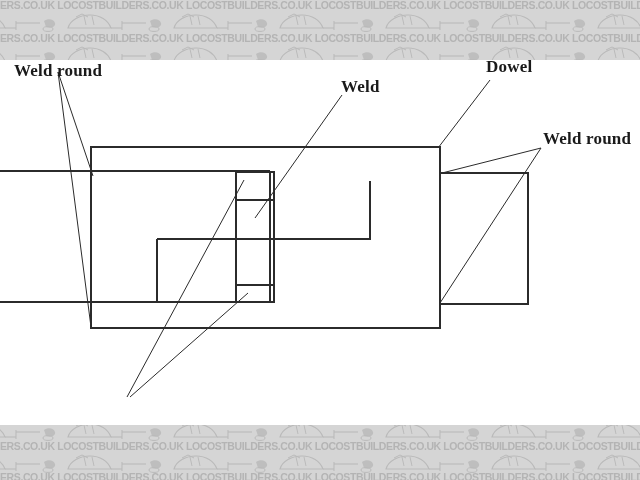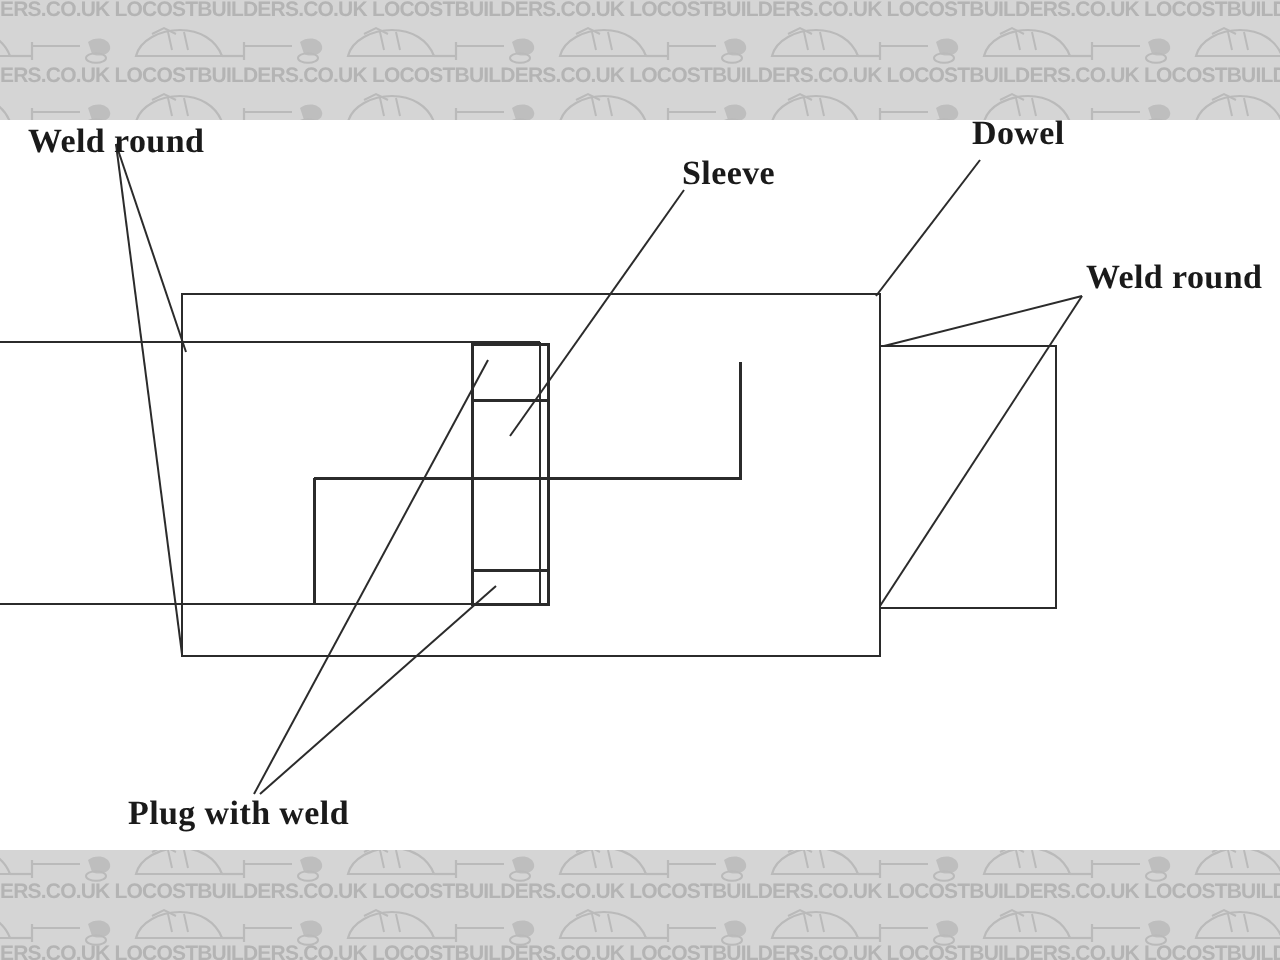--- a/index.html
+++ b/index.html
@@ -195,18 +195,17 @@
         <path d="M 490 80 L 438 148"></path>
         <path d="M 541 148 L 442 173"></path>
         <path d="M 541 148 L 440 303"></path>
         <path d="M 127 397 L 244 180"></path>
         <path d="M 130 397 L 248 293"></path>
       </g>
     </svg>
   </div>
 
   <div class="label" id="lbl-weld-left">Weld round</div>
-  <div class="label" id="lbl-dowel">Sleeve</div>
+  <div class="label" id="lbl-dowel">Weld</div>
   <div class="label" id="lbl-sleeve">Dowel</div>
   <div class="label" id="lbl-weld-right">Weld round</div>
-  <div class="label" id="lbl-plug">Plug with weld</div>
 
 </div>
 
 </body></html>

